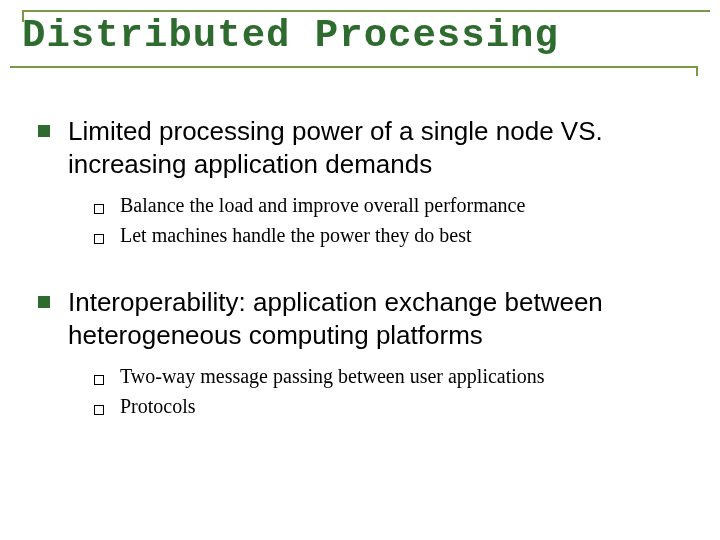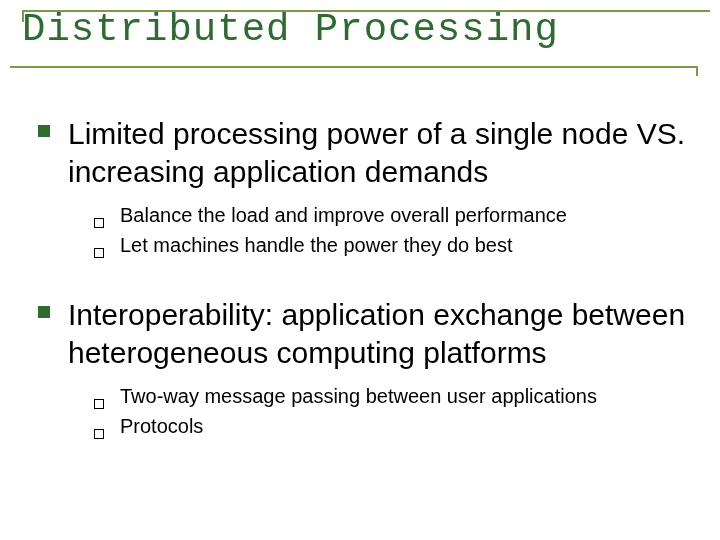--- a/index.html
+++ b/index.html
@@ -30,26 +30,26 @@
     position: absolute;
     left: 0;
     top: 0;
     width: 0;
     height: 10px;
     border-left: 2px solid #7a9a4a;
   }
   .title {
     position: absolute;
     left: 22px;
-    top: 8px;
+    top: 14px;
     font-family: "Courier New", Courier, monospace;
     font-size: 39px;
     letter-spacing: 1px;
     color: #2e6b2e;
-    font-weight: 400;
+    font-weight: 700;
     white-space: pre;
   }
   .rule-under {
     position: absolute;
     left: 10px;
     right: 22px;
     top: 66px;
     height: 0;
     border-top: 2px solid #7a9a4a;
   }
@@ -74,32 +74,33 @@
   }
   .l1 .bullet {
     width: 12px;
     height: 12px;
     background: #2e6b2e;
     flex: 0 0 auto;
     margin-top: 10px;
     margin-right: 18px;
   }
   .l1 .text {
-    font-size: 30px;
+    font-size: 26px;
     line-height: 1.25;
   }
   .sub {
     margin-left: 56px;
     margin-top: 12px;
     margin-bottom: 38px;
   }
   .l2 {
     display: flex;
-    align-items: flex-end;
+    align-items: center;
     margin-bottom: 4px;
+    font-family: Liberation Serif, serif;
   }
   .l2 .bullet {
     width: 10px;
     height: 10px;
     border: 1.5px solid #000;
     box-sizing: border-box;
     flex: 0 0 auto;
     margin-top: 7px;
     margin-right: 16px;
   }

